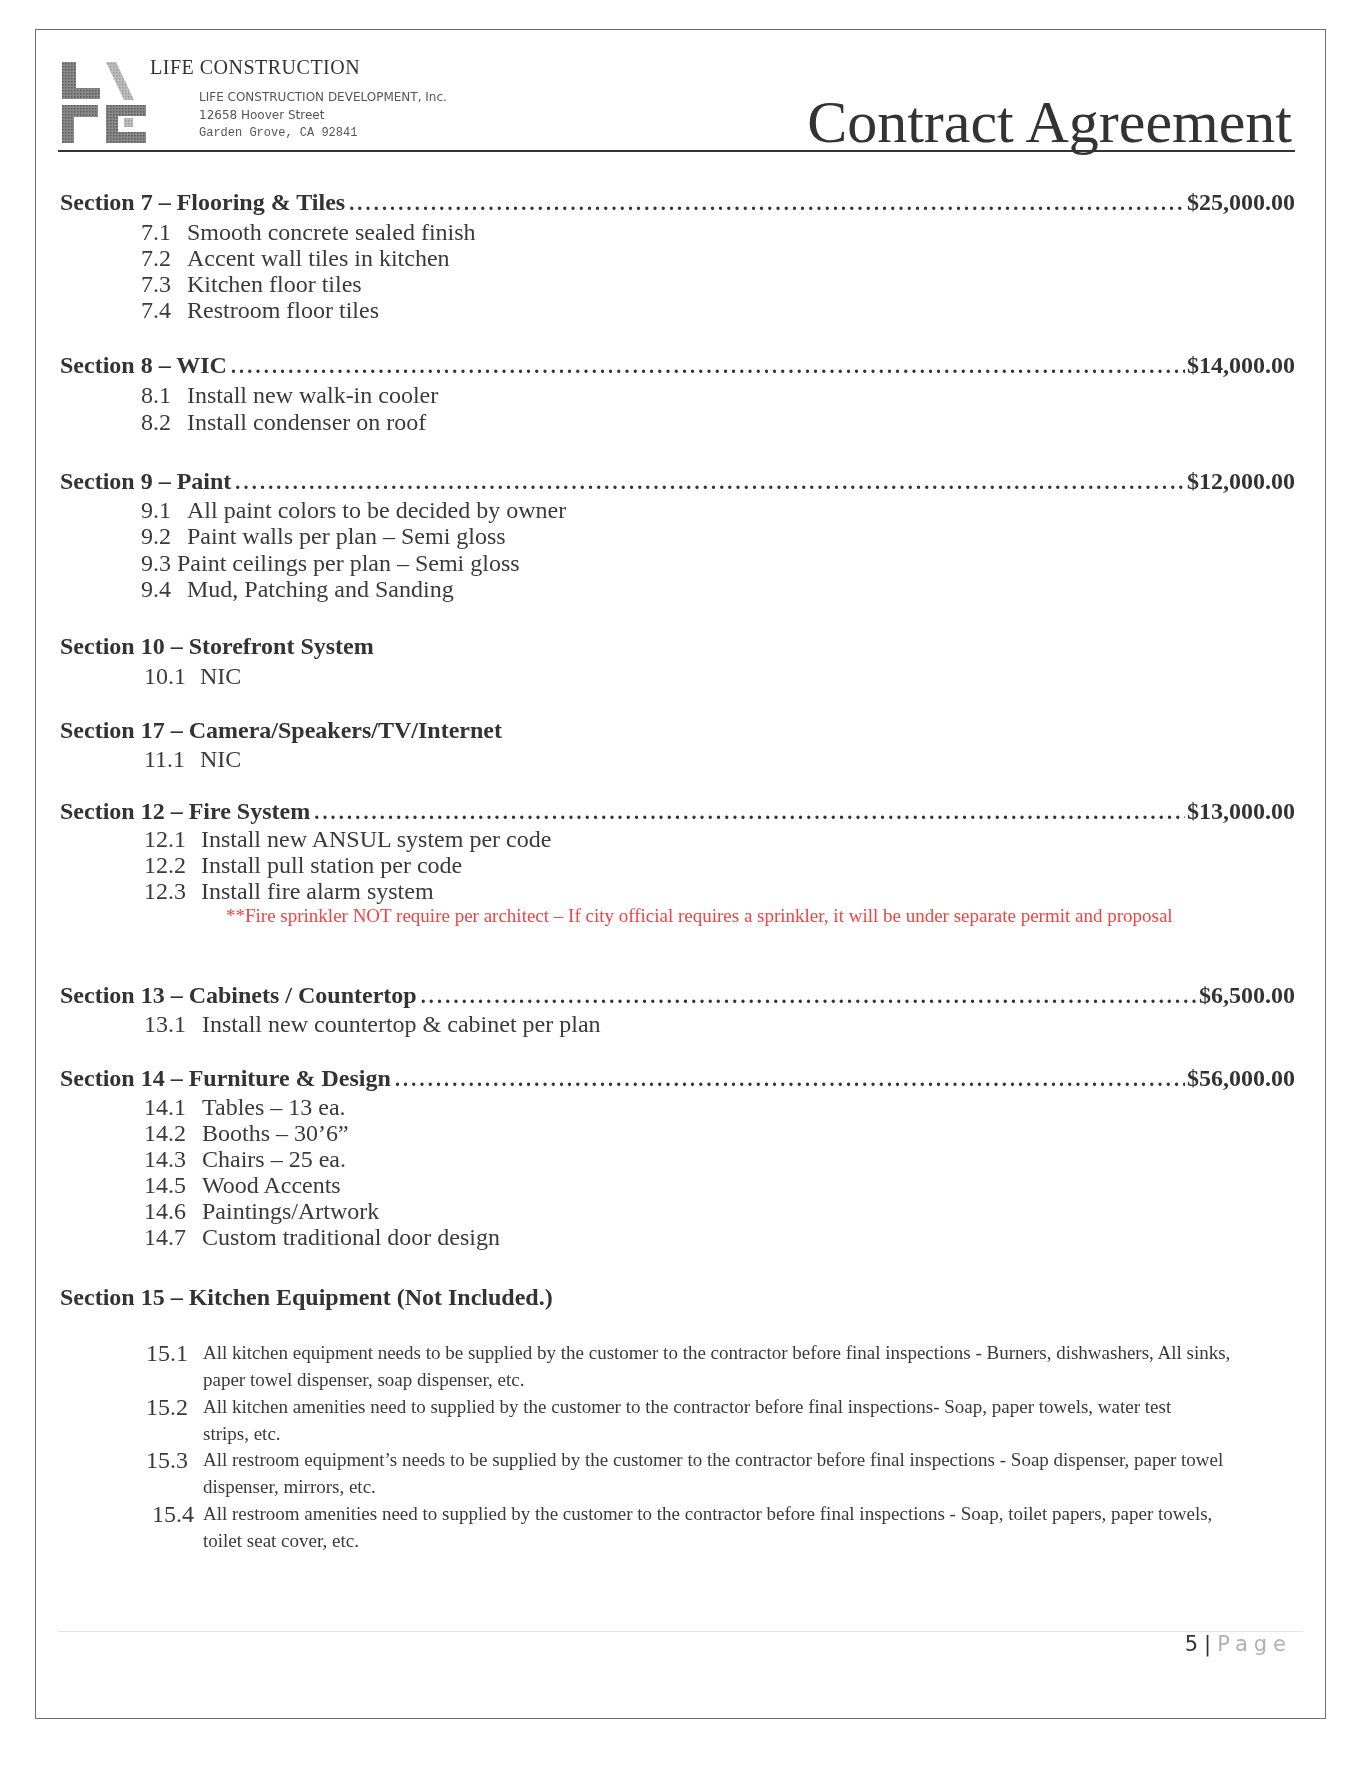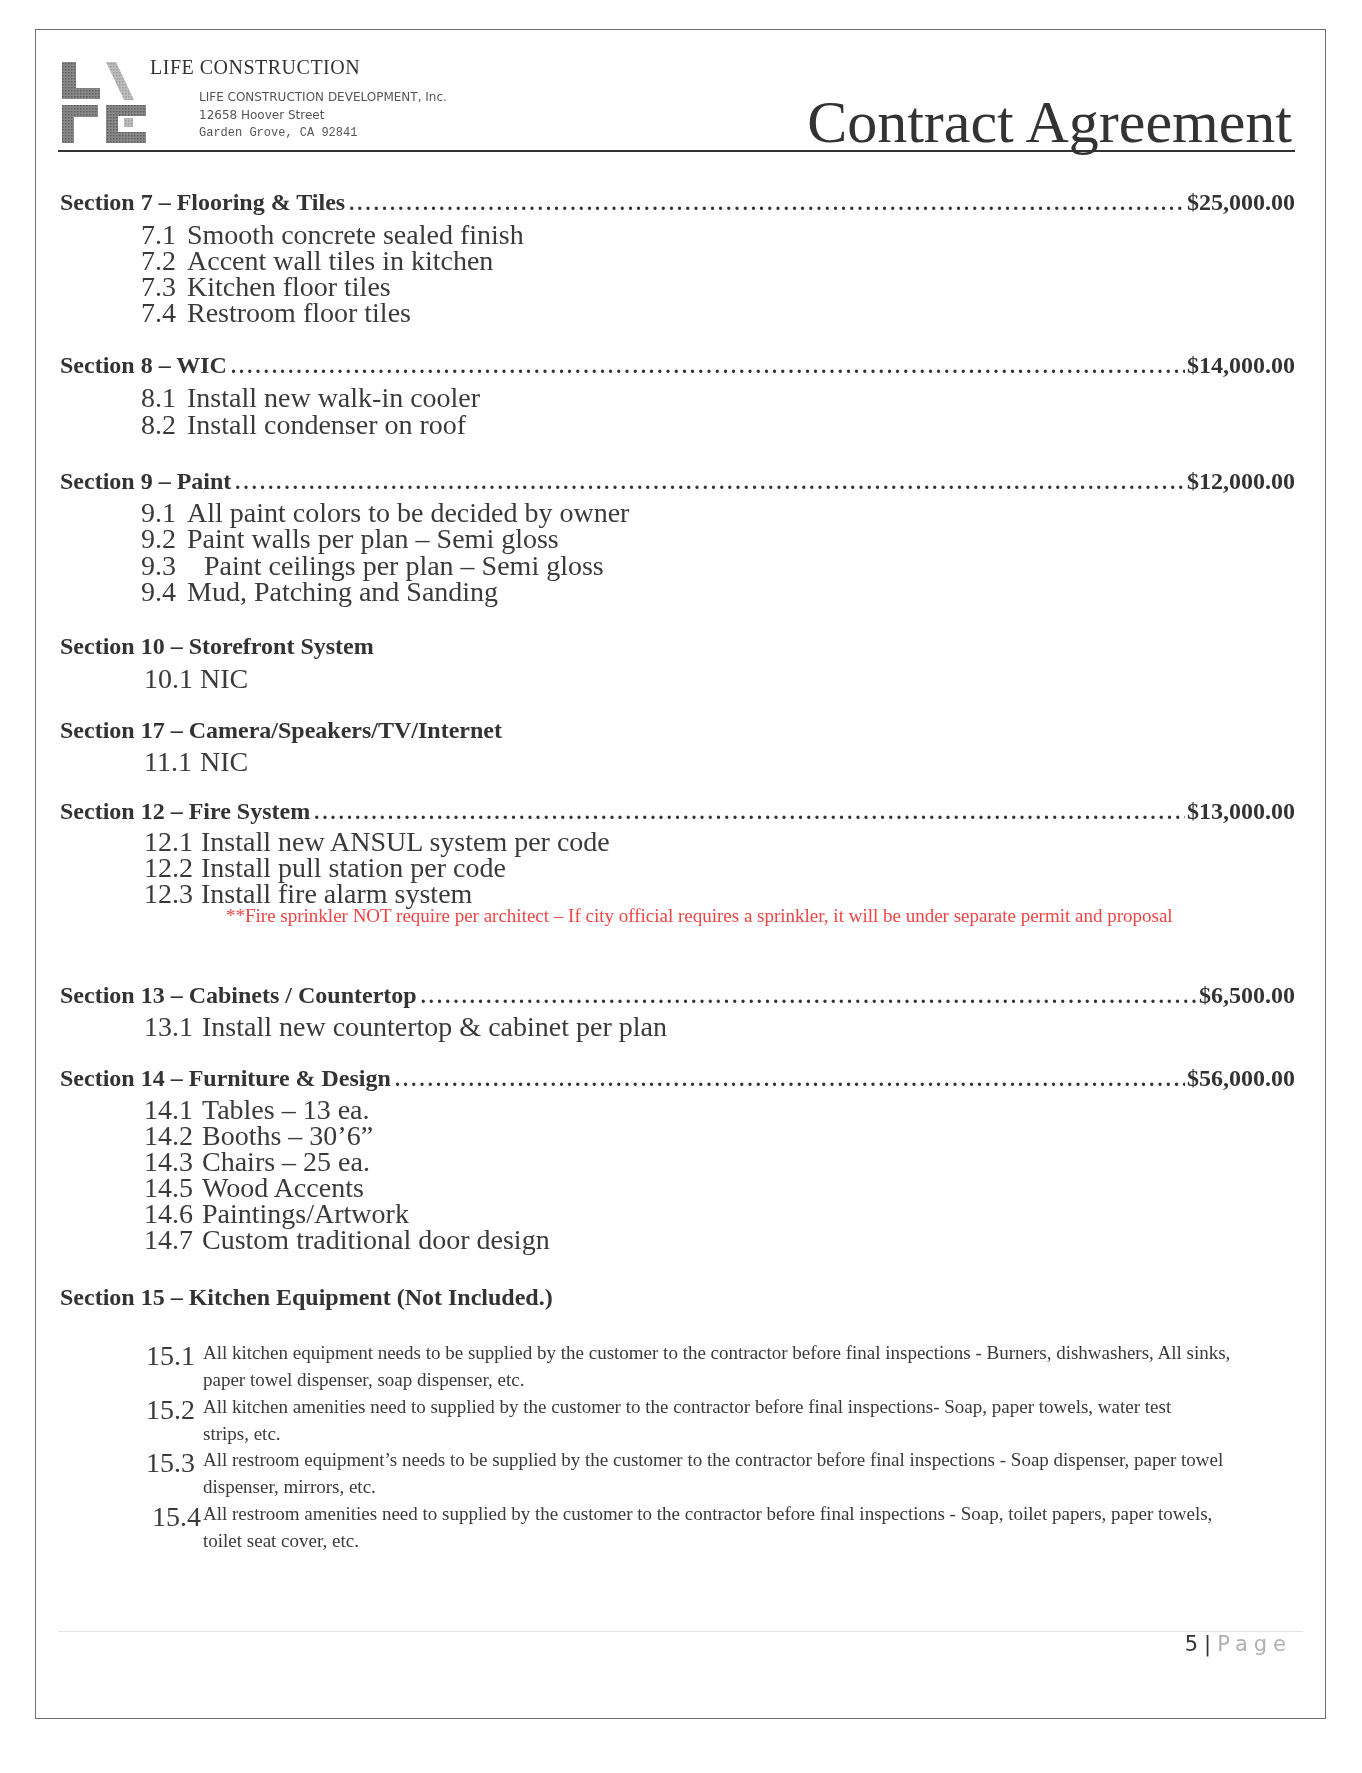--- a/index.html
+++ b/index.html
@@ -7,21 +7,21 @@
   .frame { position: absolute; left: 35px; top: 29px; width: 1291px; height: 1690px; border: 1.5px solid #6f6f6f; box-sizing: border-box; }
   .logo { position: absolute; left: 62px; top: 60px; width: 84px; width: 84px; height: 86px; }
   .company-name { position: absolute; left: 150px; top: 56px; font-size: 20px; letter-spacing: 0.5px; color: #333; font-family: "Liberation Serif", serif; }
   .company-sub { position: absolute; left: 151px; font-size: 12px; color: #555; font-family: "DejaVu Sans", sans-serif; margin-left: 48px; }
   .title { position: absolute; right: 70px; top: 88px; font-size: 60px; color: #333; font-family: "Liberation Serif", serif; white-space: nowrap; }
   .header-rule { position: absolute; left: 58px; top: 150px; width: 1237px; height: 0; border-top: 2px solid #333; }
   .sec { position: absolute; left: 60px; width: 1235px; display: flex; align-items: baseline; font-weight: bold; font-size: 24px; color: #333; white-space: nowrap; }
   .sec .lbl { flex: 0 0 auto; }
   .sec .dots { flex: 1 1 auto; overflow: hidden; margin: 0 2px 0 4px; letter-spacing: 3.2px; font-size: 20px; color: #333; }
   .sec .price { flex: 0 0 auto; }
-  .item { position: absolute; font-size: 28px; color: #3a3a3a; white-space: nowrap; }
+  .item { position: absolute; font-size: 24px; color: #3a3a3a; white-space: nowrap; }
   .item .num { position: absolute; left: 0; }
   .item .txt { position: absolute; }
   .wrap { position: absolute; font-size: 19px; color: #3a3a3a; line-height: 27px; }
   .note { position: absolute; left: 226px; width: 1020px; font-size: 19px; color: #ef4444; line-height: 27px; }
   .footer-rule { position: absolute; left: 58px; top: 1631px; width: 1245px; border-top: 1px solid #e4e4e4; }
   .pagenum { position: absolute; right: 70px; top: 1632px; font-size: 21px; font-family: "DejaVu Sans", sans-serif; }
   .pagenum .n { color: #333; }
   .pagenum .bar { color: #333; margin: 0 6px; }
   .pagenum .word { color: #b0b0b0; letter-spacing: 6px; }
 </style>
@@ -102,21 +102,21 @@
 <div class="item" style="left:141px;top:497px;">
     <span class="num">9.1</span>
     <span class="txt" style="left:46px;">All paint colors to be decided by owner</span>
   </div>
 <div class="item" style="left:141px;top:523px;">
     <span class="num">9.2</span>
     <span class="txt" style="left:46px;">Paint walls per plan – Semi gloss</span>
   </div>
 <div class="item" style="left:141px;top:550px;">
     <span class="num">9.3</span>
-    <span class="txt" style="left:63px;font-family:Liberation Serif, serif;">Paint ceilings per plan – Semi gloss</span>
+    <span class="txt" style="left:36px;font-family:Liberation Serif, serif;">Paint ceilings per plan – Semi gloss</span>
   </div>
 <div class="item" style="left:141px;top:576px;">
     <span class="num">9.4</span>
     <span class="txt" style="left:46px;">Mud, Patching and Sanding</span>
   </div>
 
 <div class="sec" style="top:633px;">
   <span class="lbl">Section 10 – Storefront System</span>
 </div>
 <div class="item" style="left:144px;top:663px;">

